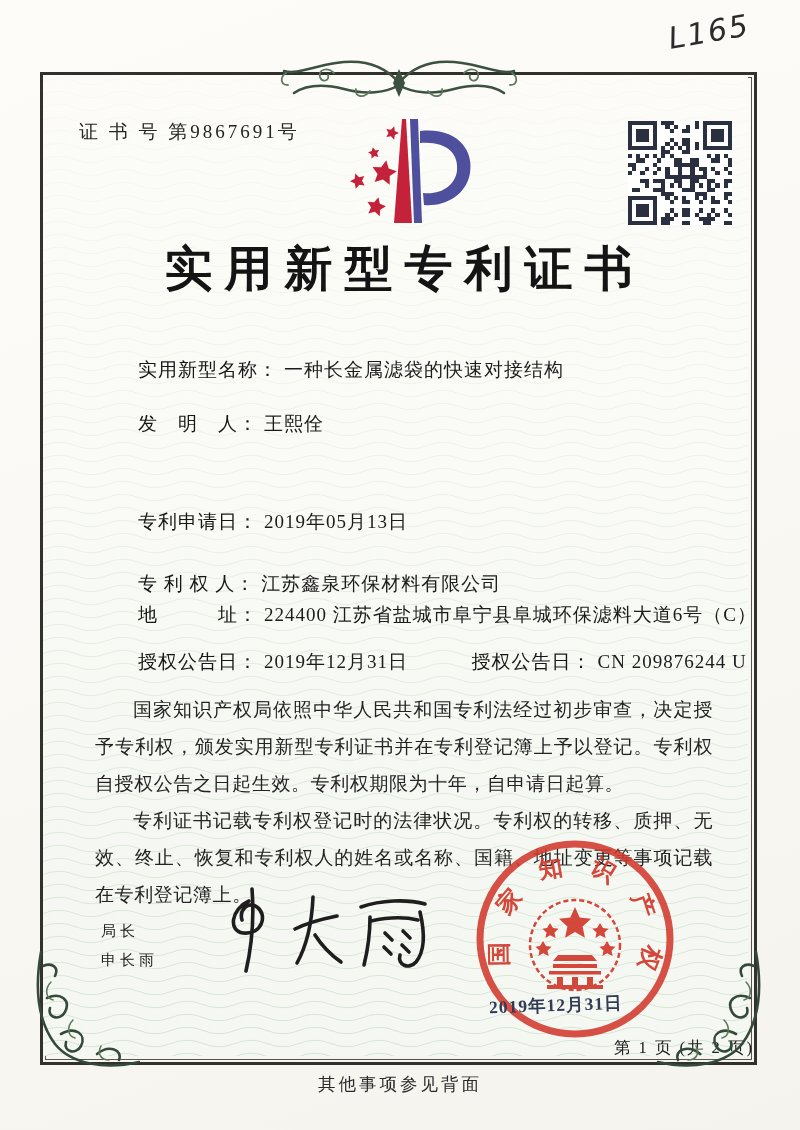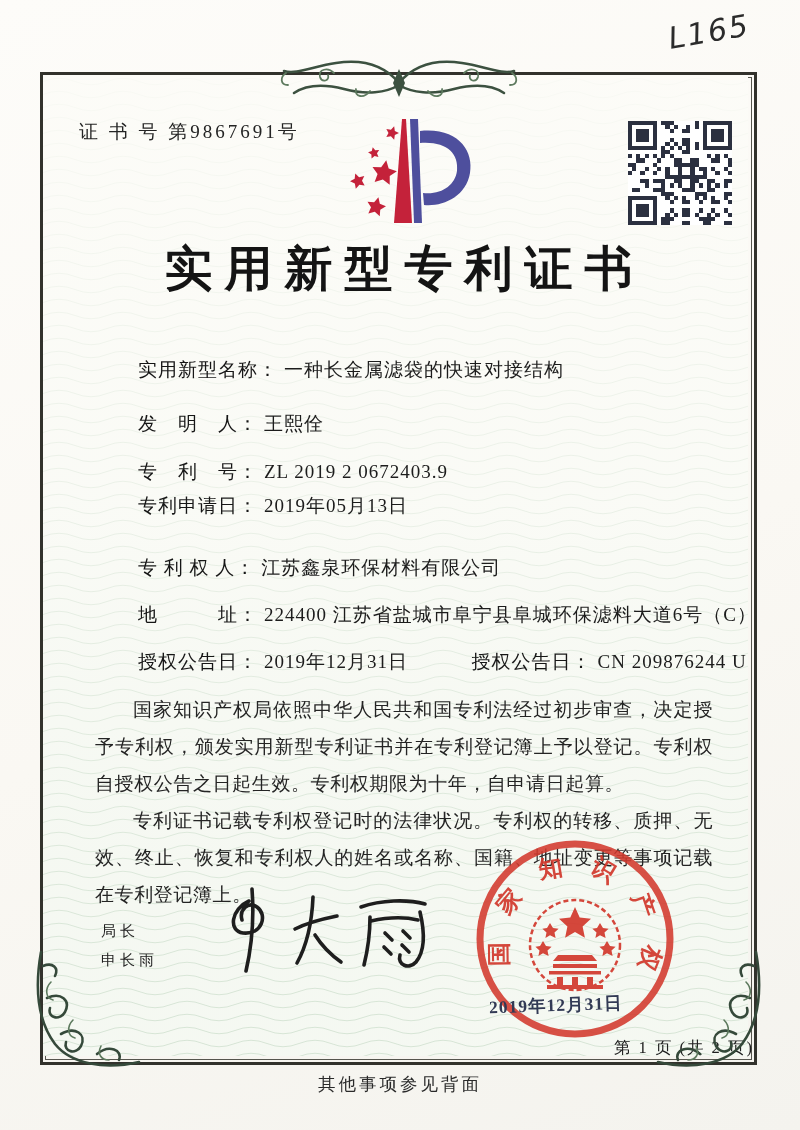--- a/index.html
+++ b/index.html
@@ -346,27 +346,24 @@
         </svg>
 
       <div class="title">实用新型专利证书</div>
 
       <div class="field" style="top:282px">
         <span class="flabel">实用新型名称：</span><span class="fvalue">一种长金属滤袋的快速对接结构</span>
       </div>
       <div class="field" style="top:336px">
         <span class="flabel">发　明　人：</span><span class="fvalue">王熙佺</span>
       </div>
-      <div class="field" style="top:384px">
-        <span class="flabel">专　利　号：</span><span class="fvalue">ZL 2019 2 0672403.9</span>
-      </div>
-      <div class="field" style="top:418px">
+      <div class="field" style="top:434px">
         <span class="flabel">专利申请日：</span><span class="fvalue">2019年05月13日</span>
       </div>
-      <div class="field" style="top:480px">
+      <div class="field" style="top:496px">
         <span class="flabel">专 利 权 人：</span><span class="fvalue">江苏鑫泉环保材料有限公司</span>
       </div>
       <div class="field" style="top:527px">
         <span class="flabel">地　　　址：</span><span class="fvalue">224400 江苏省盐城市阜宁县阜城环保滤料大道6号（C）</span>
       </div>
       <div class="field" style="top:574px">
         <span class="flabel">授权公告日：</span><span class="fvalue">2019年12月31日</span>
         <span style="display:inline-block;width:52px"></span>
         <span class="flabel">授权公告日：</span><span class="fvalue">CN 209876244 U</span>
       </div>

